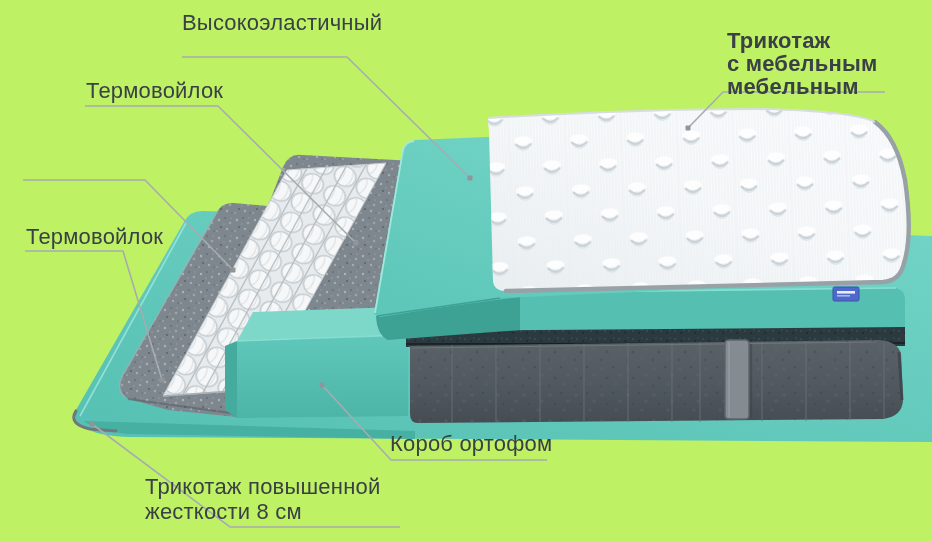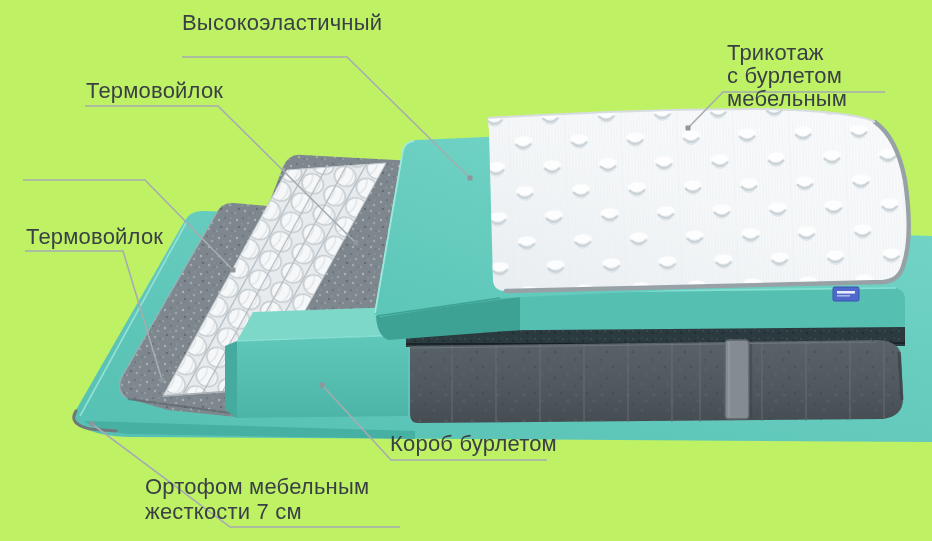--- a/index.html
+++ b/index.html
@@ -194,31 +194,31 @@
       <rect x="159.5" y="377.5" width="5" height="5" rx="1"></rect>
       <rect x="89.5" y="421.5" width="5" height="5" rx="1"></rect>
       <rect x="319.5" y="382.5" width="5" height="5" rx="1"></rect>
     </g>
   </svg>
 
   <div class="lbl" style="left:182px;top:10px;">
     <div>Высокоэластичный</div>
   </div>
 
-  <div class="lbl small" style="left:727px;top:41px;">
+  <div class="lbl small" style="left:727px;top:29px;font-weight:bold;">
     <div>Трикотаж</div>
-    <div>с бурлетом</div>
+    <div>с мебельным</div>
     <div>мебельным</div>
   </div>
 
   <div class="lbl" style="left:86px;top:78px;">Термовойлок</div>
 
 
   <div class="lbl" style="left:26px;top:224px;">Термовойлок</div>
 
-  <div class="lbl" style="left:390px;top:431px;">Короб бурлетом</div>
+  <div class="lbl" style="left:390px;top:431px;">Короб ортофом</div>
 
   <div class="lbl" style="left:145px;top:474px;">
-    <div>Ортофом мебельным</div>
-    <div>жесткости 7 см</div>
+    <div>Трикотаж повышенной</div>
+    <div>жесткости 8 см</div>
   </div>
 
 </div>
 
 </body></html>

